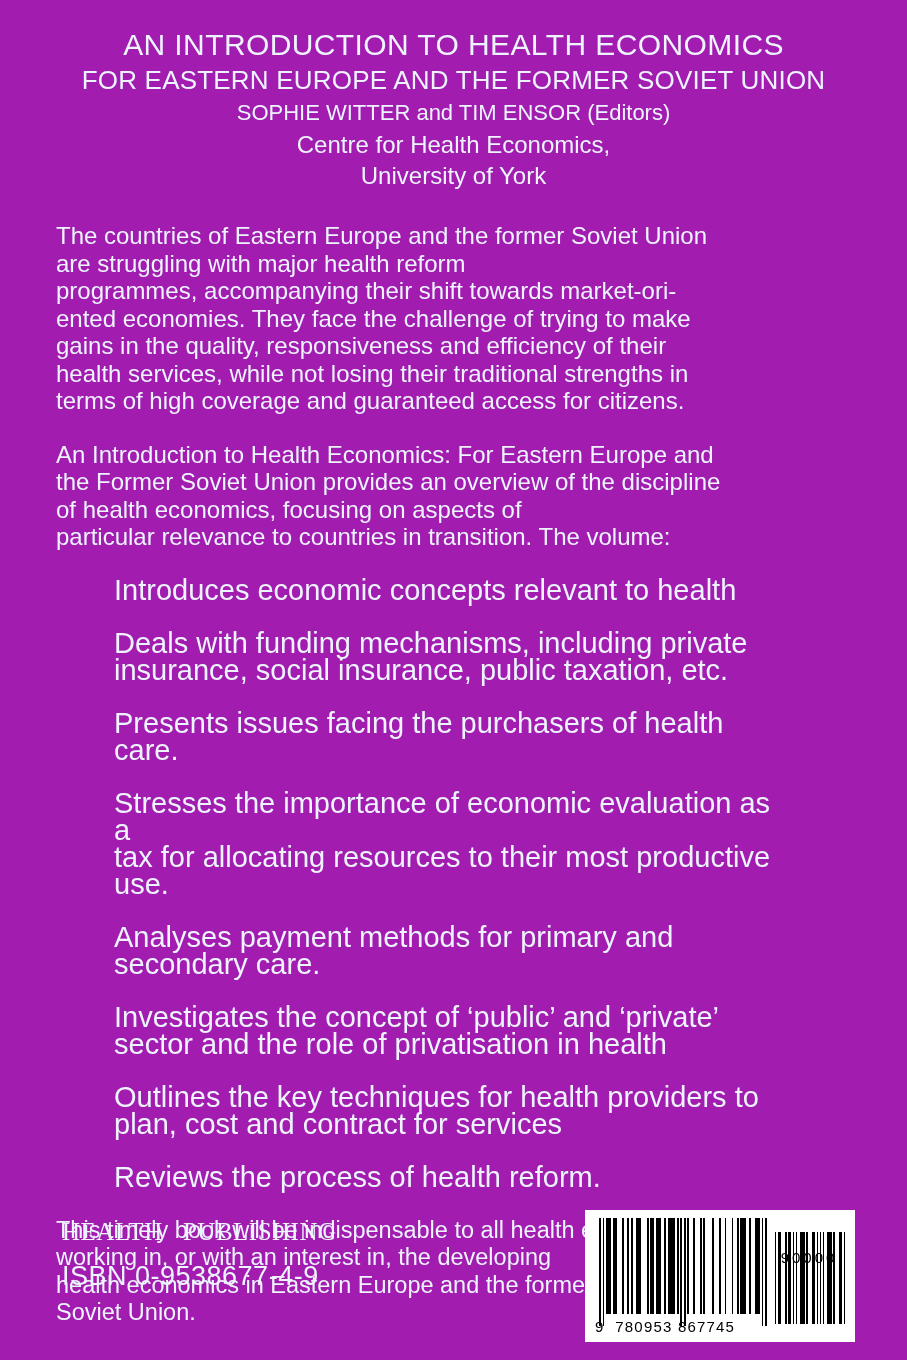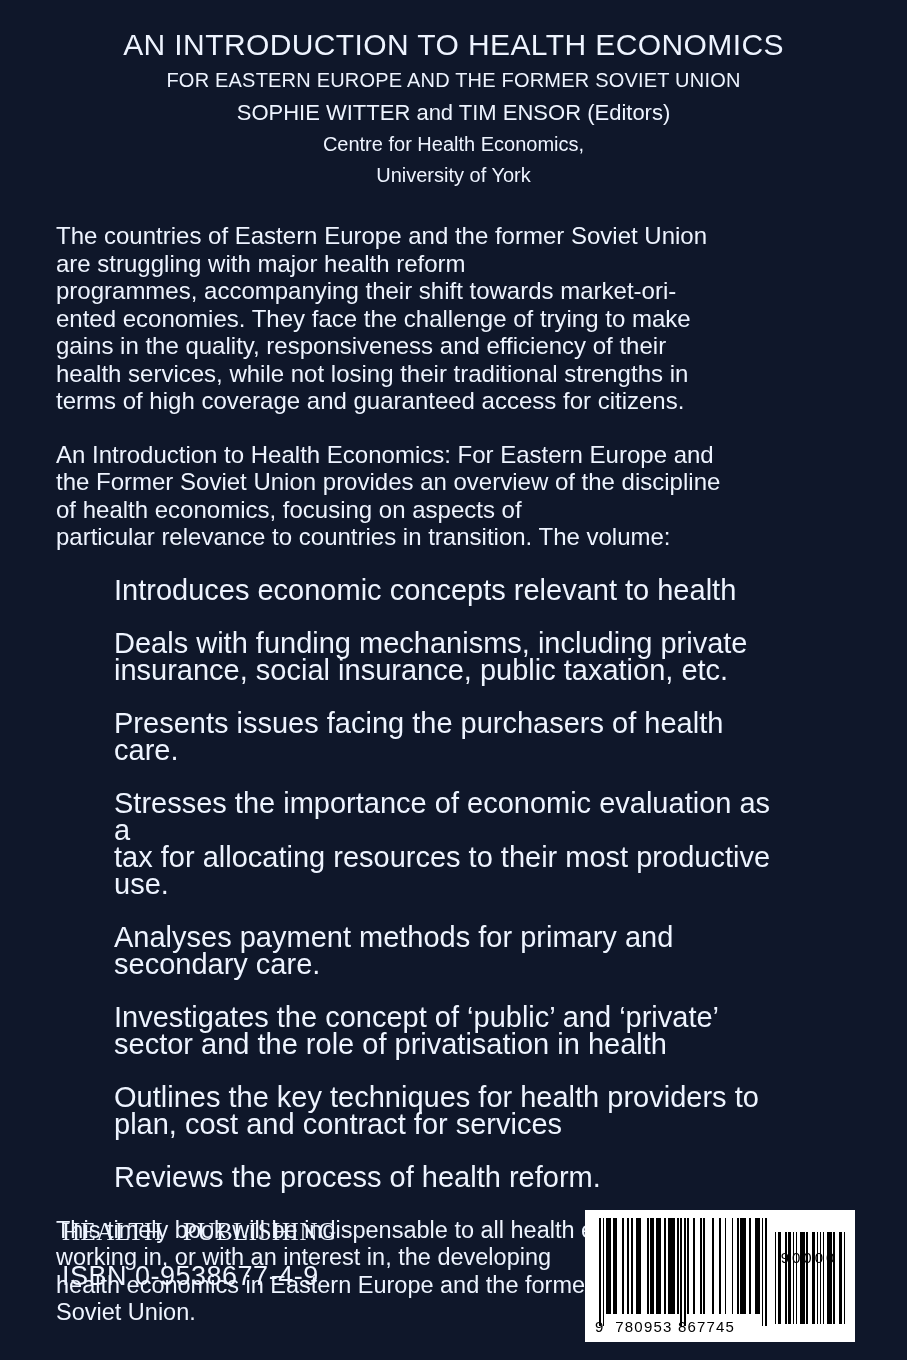--- a/index.html
+++ b/index.html
@@ -5,21 +5,21 @@
 <style>
   html, body {
     margin: 0;
     padding: 0;
     background: #0a2f6b;
   }
   .cover {
     position: relative;
     width: 907px;
     height: 1360px;
-    background: #0f172a;
+    background: #a21caf;
     overflow: hidden;
     font-family: "Liberation Sans", sans-serif;
     color: #eef4ff;
     -webkit-font-smoothing: antialiased;
   }
 
   
   .header {
     position: absolute;
     left: 0;
@@ -27,32 +27,32 @@
     width: 907px;
     text-align: center;
   }
   .title-main {
     font-size: 30px;
     line-height: 38px;
     letter-spacing: 0.4px;
     white-space: nowrap;
   }
   .title-sub {
-    font-size: 20px;
+    font-size: 26px;
     line-height: 33px;
     letter-spacing: 0.2px;
     white-space: nowrap;
   }
   .title-editors {
     font-size: 22px;
     line-height: 32px;
     white-space: nowrap;
   }
   .title-affil {
-    font-size: 20px;
+    font-size: 24px;
     line-height: 31px;
     white-space: nowrap;
   }
 
   
   .body-area {
     position: absolute;
     left: 56px;
     top: 222px;
     width: 730px;

